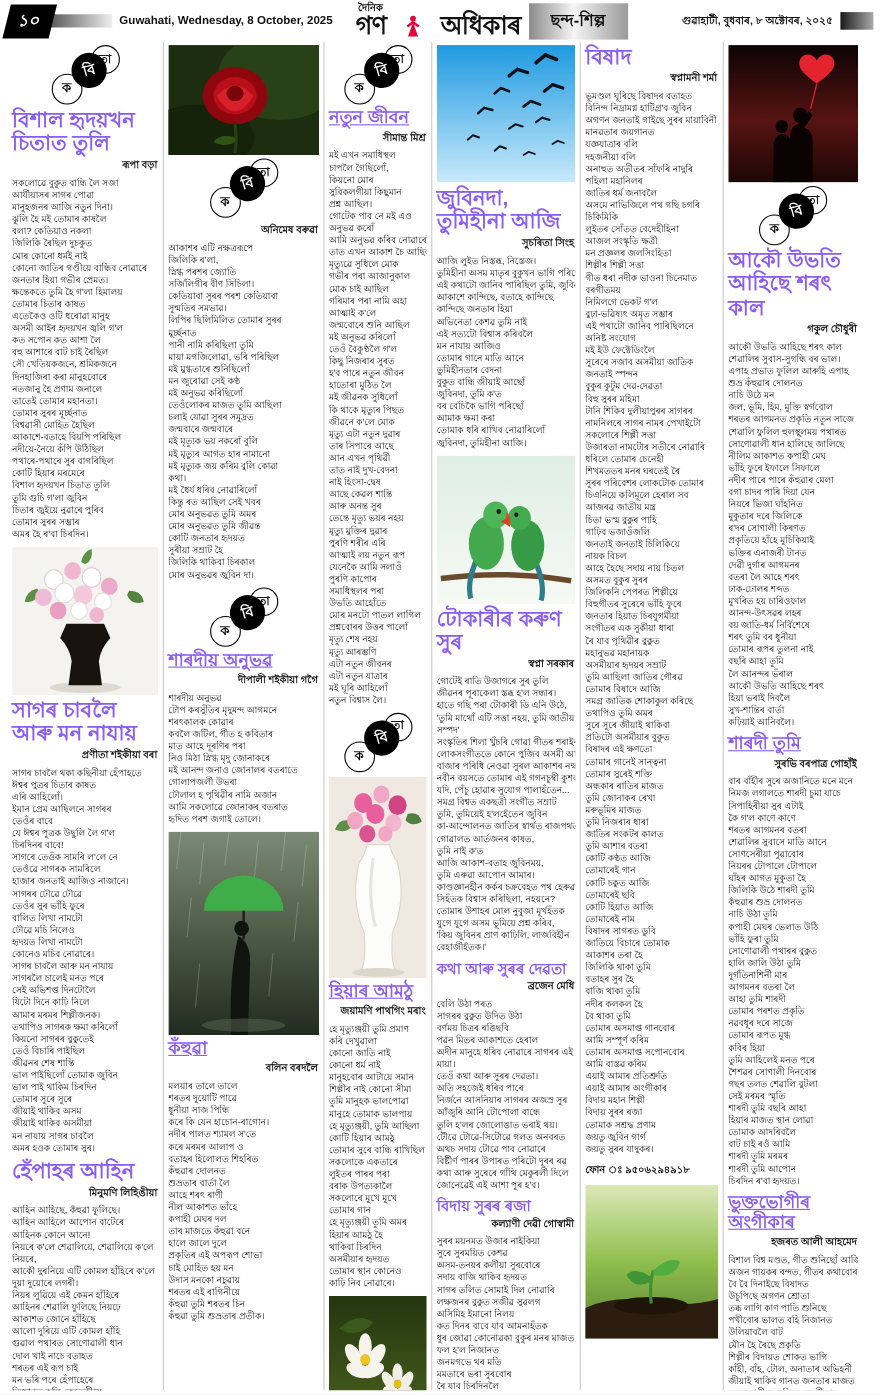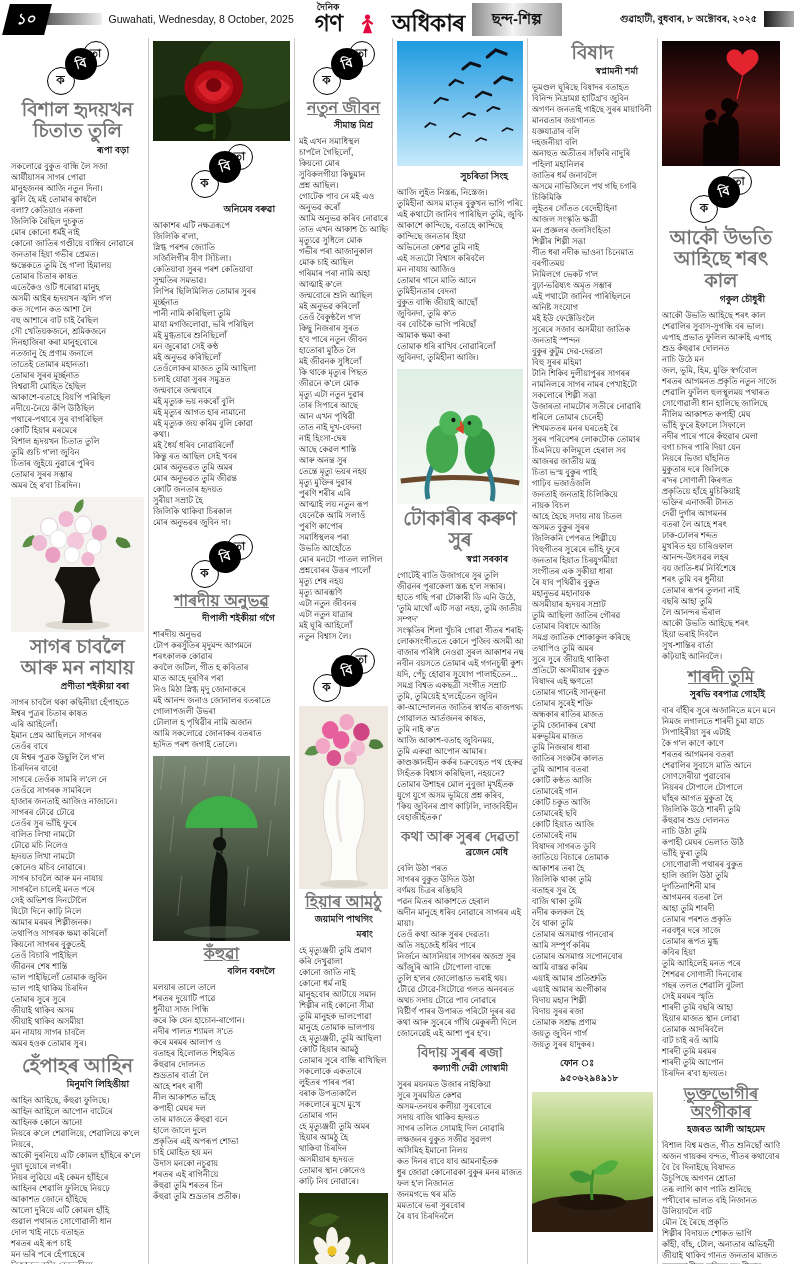--- a/index.html
+++ b/index.html
@@ -3,45 +3,45 @@
 <meta charset="utf-8">
 <style>
   html,body{margin:0;padding:0;background:#e9e9e9;}
   .page{width:800px;height:1268px;background:#fff;position:relative;overflow:hidden;
         font-family:"Liberation Sans","DejaVu Sans",sans-serif;color:#111;margin:0 auto;}
   
   .header{display:flex;align-items:center;gap:7px;padding:4px 6px 2px 6px;height:36px;box-sizing:border-box;}
   .pagenum-wrap{display:flex;align-items:center;}
   .pagenum{background:#000;color:#fff;font-weight:bold;font-size:15px;padding:3px 11px;transform:skewX(-14deg);}
   .pagenum-fade{width:58px;height:12px;background:linear-gradient(90deg,#555,#eee);margin-left:-4px;}
-  .date-en{font-size:10.5px;font-weight:normal;white-space:nowrap;}
+  .date-en{font-size:10.5px;font-weight:bold;white-space:nowrap;}
   .masthead{margin-left:14px;display:flex;flex-direction:column;align-items:flex-start;line-height:1;}
   .masthead-top{font-size:9px;font-weight:bold;margin-left:2px;}
   .masthead-main{font-size:23px;font-weight:900;display:flex;align-items:center;gap:18px;letter-spacing:-.5px;}
   .section-bar{background:linear-gradient(90deg,#8a8a8a,#f5f5f5 45%,#9a9a9a);font-size:15px;font-weight:800;
                padding:4px 20px;white-space:nowrap;}
   .date-as{font-size:9.5px;font-weight:bold;margin-left:auto;white-space:nowrap;}
   .header-endcap{width:30px;height:16px;background:linear-gradient(90deg,#1a1a1a,#aaa);flex:none;}
   
   .content{display:flex;height:1228px;padding:2px 5px 0 7px;box-sizing:border-box;overflow:hidden;}
   .column{box-sizing:border-box;padding:0 4px;overflow:hidden;flex:none;}
   .column + .column{border-left:1px solid #c9c9c9;}
   
   .kobita-logo{position:relative;width:66px;height:54px;margin:3px auto 4px auto;flex:none;}
   .lc{position:absolute;border-radius:50%;display:flex;align-items:center;justify-content:center;font-weight:bold;box-sizing:border-box;}
   .lc1{left:2px;bottom:0;width:28px;height:28px;background:#fff;border:1.5px solid #000;font-size:12px;}
   .lc2{left:20px;top:7px;width:32px;height:32px;background:#000;color:#fff;font-size:13px;transform:rotate(-16deg);z-index:2;}
   .lc3{right:2px;top:0;width:26px;height:26px;background:#fff;border:1.5px solid #000;font-size:11px;}
   
-  .poem-title{font-weight:800;text-align:center;line-height:1.12;margin:4px 0 1px 0;color:#737373;}
+  .poem-title{font-weight:800;text-align:left;line-height:1.12;margin:4px 0 1px 0;color:#8b5cf6;}
   .t-lg{font-size:19px;} .t-md{font-size:16px;text-decoration:underline;} .t-sm{font-size:13.5px;}
-  .poem-author{font-size:9px;font-weight:bold;text-align:right;margin:1px 15px 3px 0;}
+  .poem-author{font-size:9px;font-weight:bold;text-align:right;margin:1px 1px 3px 0;}
   .poem-body{margin-bottom:6px;}
   .poem-line{font-size:8.2px;line-height:11px;white-space:nowrap;overflow:hidden;}
-  .poem-footer{font-size:9px;font-weight:bold;margin-top:6px;margin-left:28px;}
+  .poem-footer{font-size:9px;font-weight:bold;margin-top:6px;}
   
   .photo{width:100%;margin:3px 0;overflow:hidden;flex:none;}
   .photo svg{display:block;width:100%;height:100%;}
 </style>
 </head>
 <body>
 
 <div class="page">
 
   <div class="header">
@@ -468,20 +468,21 @@
               <path d="M40 62 l6 -5 m0 0 l8 2" stroke-width="2.2"></path>
               <path d="M70 76 l6 -4 m0 0 l7 2" stroke-width="2"></path>
               <path d="M96 70 l6 -4 m0 0 l7 2" stroke-width="2"></path>
               <path d="M30 86 l5 -4 m0 0 l6 2" stroke-width="1.8"></path>
               <path d="M56 96 l5 -4 m0 0 l6 2" stroke-width="1.8"></path>
               <path d="M84 100 l5 -3 m0 0 l6 2" stroke-width="1.6"></path>
               <path d="M112 90 l5 -3 m0 0 l6 2" stroke-width="1.6"></path>
             </g>
           </svg>
         </div>
+        <div class="poem-title t-lg">জুবিনদা, তুমিহীনা আজি</div>
         <div class="poem-author">সুচৰিতা সিংহ</div>
         <div class="poem-body">
           <div class="poem-line">আজি লুইত নিস্তব্ধ, নিস্তেজ।</div>
           <div class="poem-line">তুমিহীনা অসম মাতৃৰ বুকুখন ভাগি পৰিছে।</div>
           <div class="poem-line">এই কথাটো জানিব পাৰিছিল তুমি, জুবিনদা</div>
           <div class="poem-line">আকাশে কান্দিছে, বতাহে কান্দিছে</div>
           <div class="poem-line">কান্দিছে জনতাৰ হিয়া</div>
           <div class="poem-line">অভিনেতা কেশৱ তুমি নাই</div>
           <div class="poem-line">এই সত্যটো বিশ্বাস কৰিবলৈ</div>
           <div class="poem-line">মন নাযায় আজিও</div>

